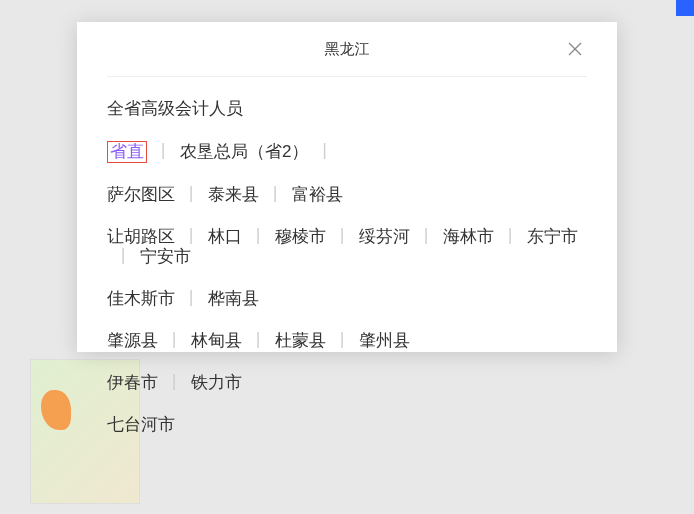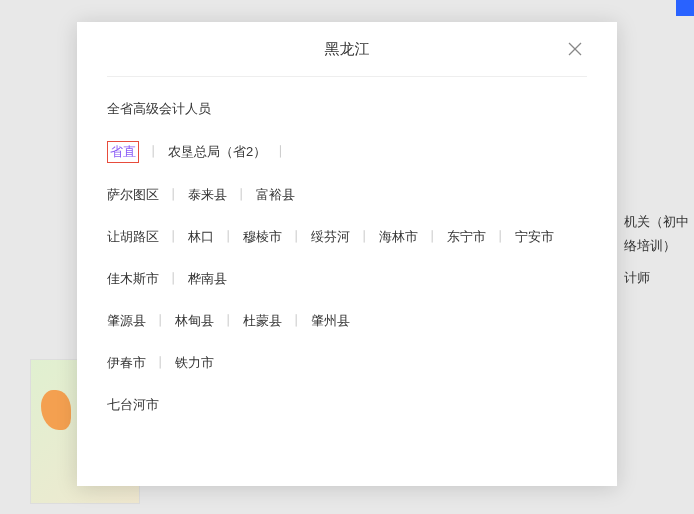--- a/index.html
+++ b/index.html
@@ -64,21 +64,21 @@
       left: 0;
       width: 100%;
       height: 100%;
       display: flex;
       justify-content: center;
       align-items: flex-start;
       padding-top: 22px;
     }
     .modal {
       width: 540px;
-      height: 464px;
+      height: 330px;
       background: #fff;
       box-shadow: 0 2px 20px rgba(0,0,0,0.15);
       position: relative;
       padding: 0 30px;
     }
     .modal-header {
       display: flex;
       align-items: center;
       justify-content: center;
       height: 55px;
@@ -119,21 +119,21 @@
     }
     .modal-body::-webkit-scrollbar-thumb {
       background: #c0c0c0;
       border-radius: 0;
     }
     .region-row {
       display: flex;
       flex-wrap: wrap;
       align-items: center;
       margin-bottom: 22px;
-      font-size: 13px;
+      font-size: 17px;
       color: #333;
       line-height: 20px;
     }
     .region-item {
       cursor: pointer;
       white-space: nowrap;
     }
     .region-item.highlighted {
       border: 1px solid #e74c3c;
       padding: 0 2px;
@@ -142,25 +142,20 @@
     .separator {
       color: #ccc;
       margin: 0 8px;
     }
   </style>
 </head>
 <body>
 
 <div class="background">
   <div class="bg-topright"></div>
-  <div class="bg-text-right">
-    <div>机关（初中</div>
-    <div>络培训）</div>
-    <div style="margin-top:8px;">计师</div>
-  </div>
   <div class="bg-map"></div>
 </div>
 
 <div class="modal-overlay">
   <div class="modal">
     <div class="modal-header">
       <span class="modal-title">黑龙江</span>
       <div class="close-btn">
         <svg viewBox="0 0 16 16">
           <line x1="2" y1="2" x2="14" y2="14" stroke="#888" stroke-width="1.2"></line>

